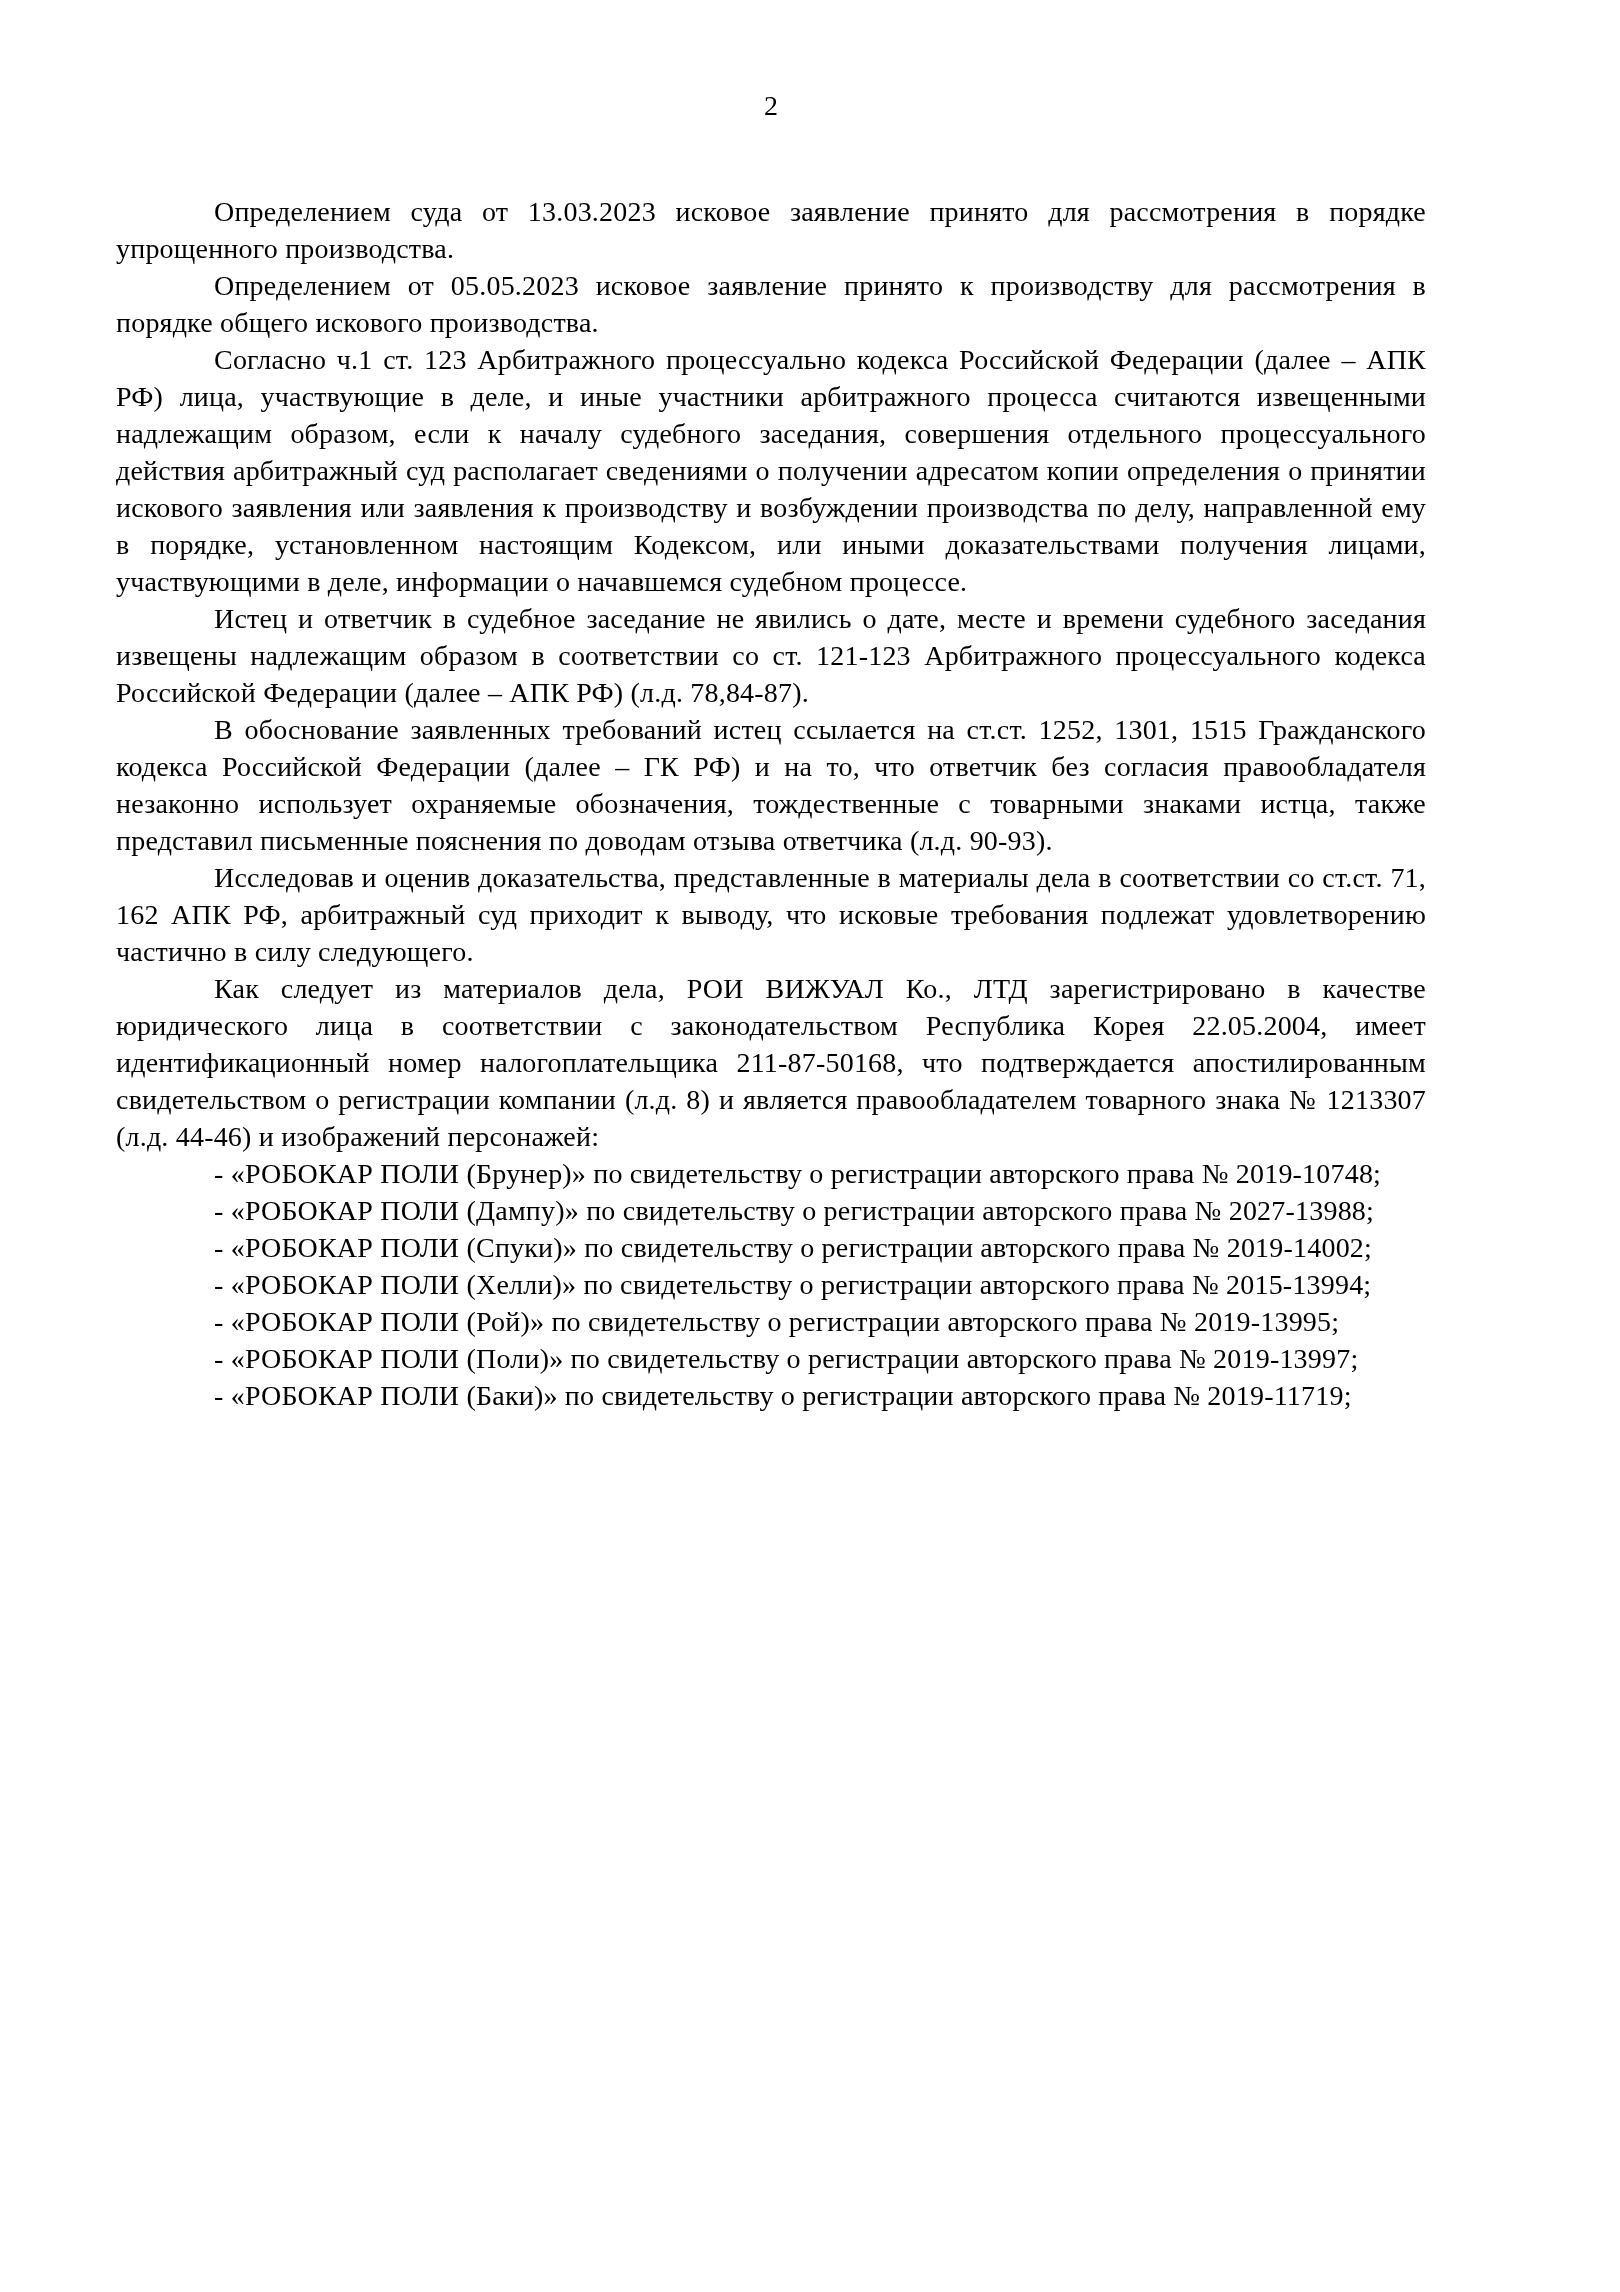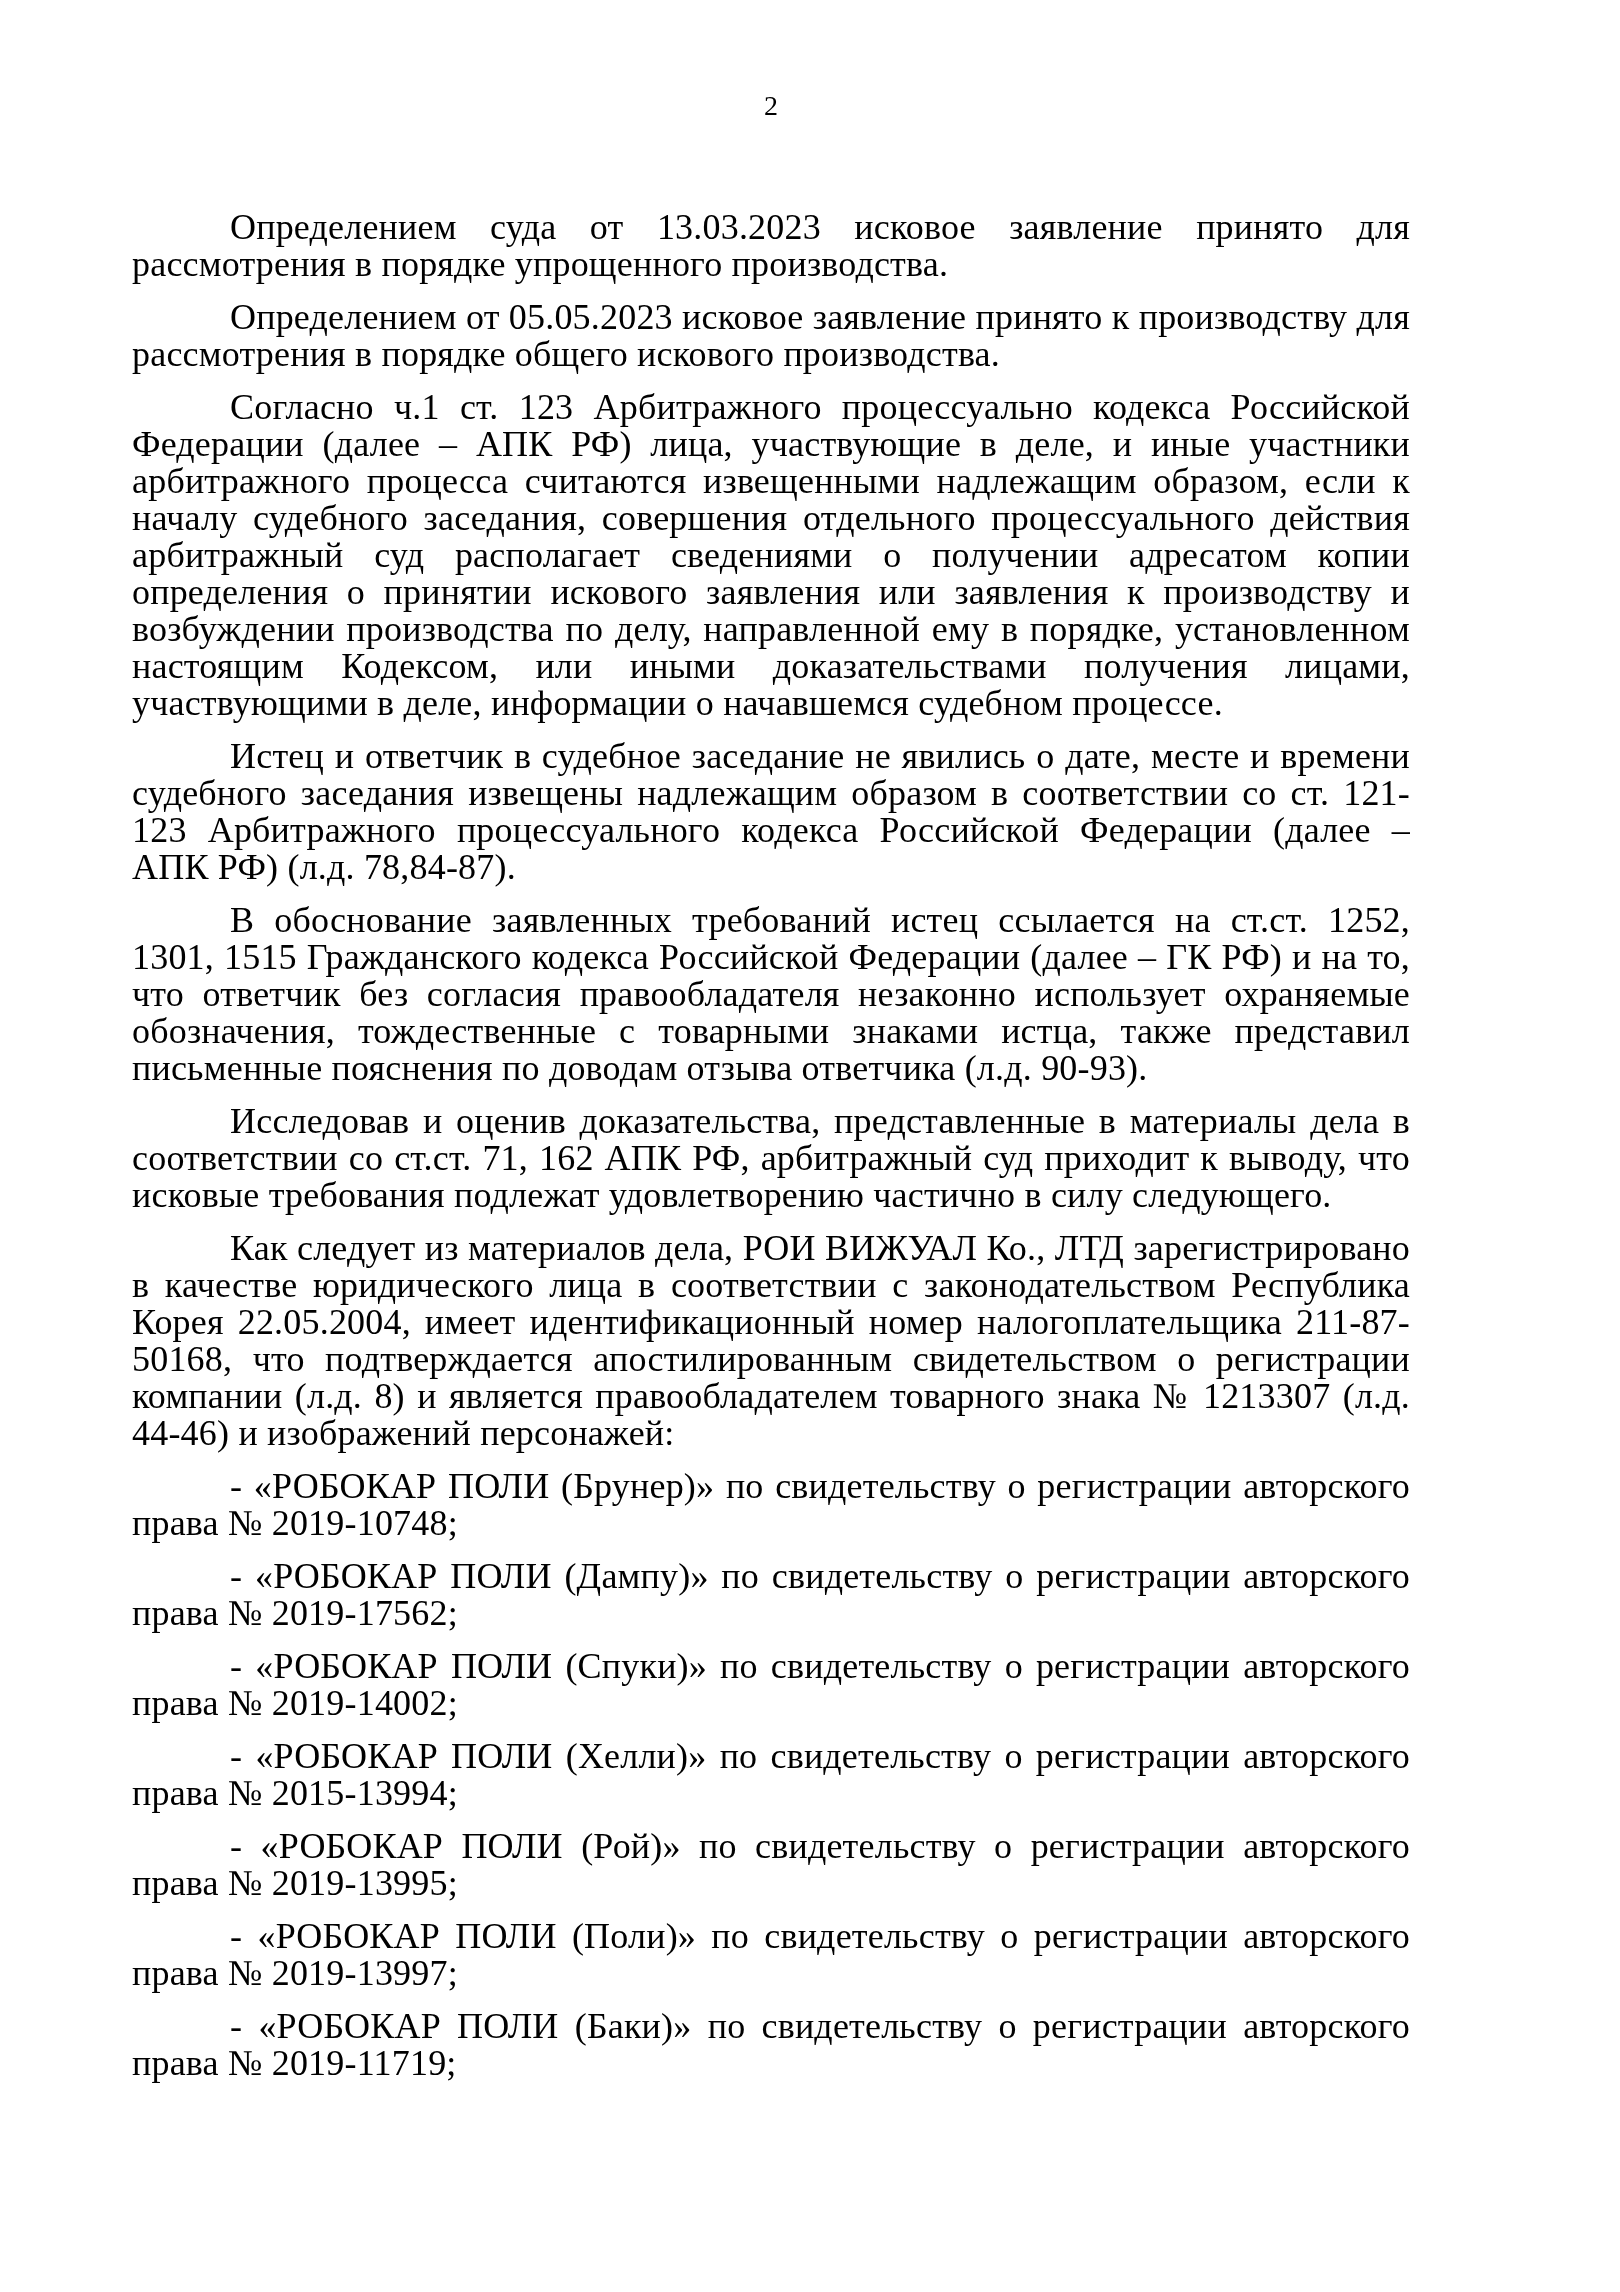--- a/index.html
+++ b/index.html
@@ -25,23 +25,23 @@
     font-size: 28px;
     line-height: 37px;
   }
   .content {
     position: absolute;
     top: 193px;
     left: 116px;
     width: 1310px;
   }
   .content p {
-    margin: 16px;
+    margin: 0;
     padding: 0;
-    font-size: 36px;
+    font-size: 28px;
     line-height: 37px;
     text-align: justify;
     text-indent: 98px;
     letter-spacing: 0.2px;
   }
 </style>
 </head>
 <body>
 
 <div class="page">
@@ -50,21 +50,21 @@
 
   <div class="content">
     <p>Определением суда от 13.03.2023 исковое заявление принято для рассмотрения в порядке упрощенного производства.</p>
     <p>Определением от 05.05.2023 исковое заявление принято к производству для рассмотрения в порядке общего искового производства.</p>
     <p>Согласно ч.1 ст. 123 Арбитражного процессуально кодекса Российской Федерации (далее – АПК РФ) лица, участвующие в деле, и иные участники арбитражного процесса считаются извещенными надлежащим образом, если к началу судебного заседания, совершения отдельного процессуального действия арбитражный суд располагает сведениями о получении адресатом копии определения о принятии искового заявления или заявления к производству и возбуждении производства по делу, направленной ему в порядке, установленном настоящим Кодексом, или иными доказательствами получения лицами, участвующими в деле, информации о начавшемся судебном процессе.</p>
     <p>Истец и ответчик в судебное заседание не явились о дате, месте и времени судебного заседания извещены надлежащим образом в соответствии со ст. 121-123 Арбитражного процессуального кодекса Российской Федерации (далее – АПК РФ) (л.д. 78,84-87).</p>
     <p>В обоснование заявленных требований истец ссылается на ст.ст. 1252, 1301, 1515 Гражданского кодекса Российской Федерации (далее – ГК РФ) и на то, что ответчик без согласия правообладателя незаконно использует охраняемые обозначения, тождественные с товарными знаками истца, также представил письменные пояснения по доводам отзыва ответчика (л.д. 90-93).</p>
     <p>Исследовав и оценив доказательства, представленные в материалы дела в соответствии со ст.ст. 71, 162 АПК РФ, арбитражный суд приходит к выводу, что исковые требования подлежат удовлетворению частично в силу следующего.</p>
     <p>Как следует из материалов дела, РОИ ВИЖУАЛ Ко., ЛТД зарегистрировано в качестве юридического лица в соответствии с законодательством Республика Корея 22.05.2004, имеет идентификационный номер налогоплательщика 211-87-50168, что подтверждается апостилированным свидетельством о регистрации компании (л.д. 8) и является правообладателем товарного знака № 1213307 (л.д. 44-46) и изображений персонажей:</p>
     <p>- «РОБОКАР ПОЛИ (Брунер)» по свидетельству о регистрации авторского права № 2019-10748;</p>
-    <p>- «РОБОКАР ПОЛИ (Дампу)» по свидетельству о регистрации авторского права № 2019-17562;</p>
+    <p>- «РОБОКАР ПОЛИ (Дампу)» по свидетельству о регистрации авторского права № 2027-13988;</p>
     <p>- «РОБОКАР ПОЛИ (Спуки)» по свидетельству о регистрации авторского права № 2019-14002;</p>
     <p>- «РОБОКАР ПОЛИ (Хелли)» по свидетельству о регистрации авторского права № 2015-13994;</p>
     <p>- «РОБОКАР ПОЛИ (Рой)» по свидетельству о регистрации авторского права № 2019-13995;</p>
     <p>- «РОБОКАР ПОЛИ (Поли)» по свидетельству о регистрации авторского права № 2019-13997;</p>
     <p>- «РОБОКАР ПОЛИ (Баки)» по свидетельству о регистрации авторского права № 2019-11719;</p>
   </div>
 
 </div>
 
 

